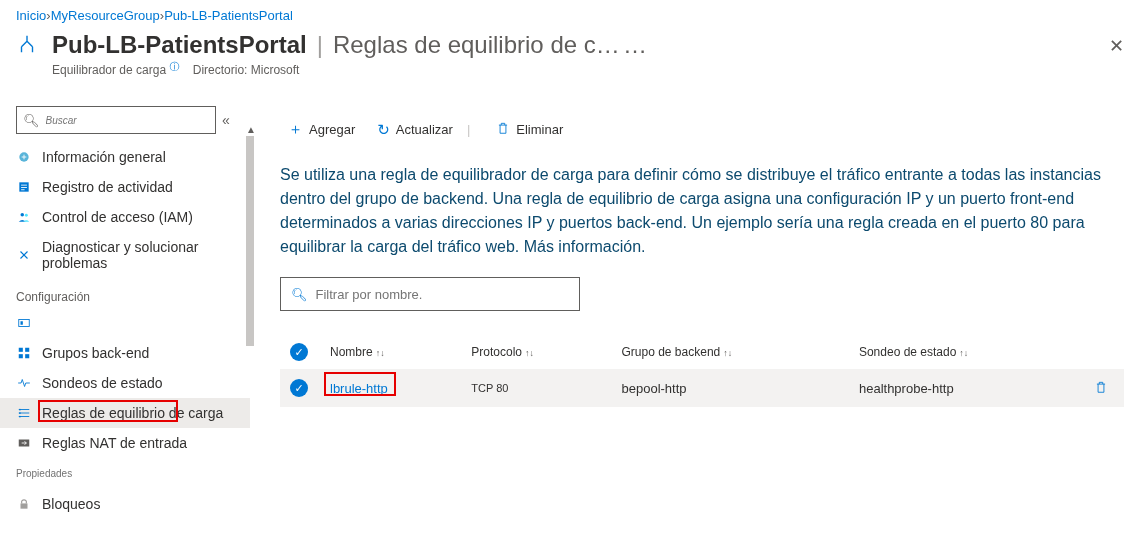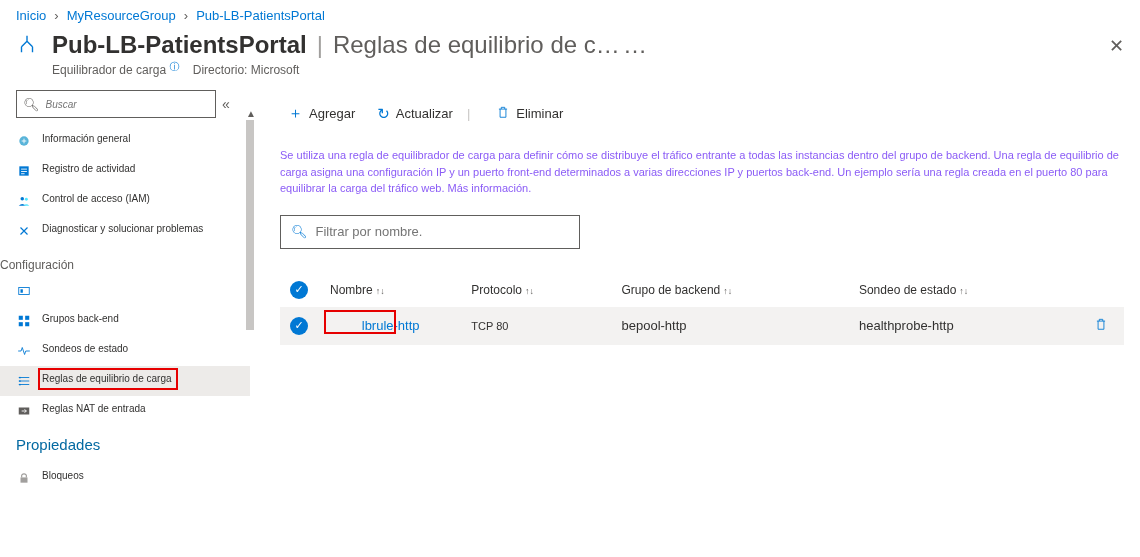--- a/index.html
+++ b/index.html
@@ -9,21 +9,20 @@
       color: #323130;
       width: 1140px;
       height: 557px;
       overflow: hidden;
       position: relative;
     }
     .breadcrumb {
       padding: 8px 16px;
       display: flex;
       align-items: center;
-      gap: 8px;
     }
     .breadcrumb a {
       color: #0078d4;
       text-decoration: none;
       cursor: pointer;
     }
     .breadcrumb .sep {
       color: #605e5c;
     }
     .header-row {
@@ -58,21 +57,21 @@
       white-space: nowrap;
       overflow: hidden;
       text-overflow: ellipsis;
       max-width: 290px;
     }
     .header-meta {
       font-size: 12px;
       color: #605e5c;
       padding-left: 52px;
       margin-top: -6px;
-      margin-bottom: 12px;
+      margin-bottom: 28px;
     }
     .close-btn {
       position: absolute;
       right: 16px;
       top: 4px;
       font-size: 18px;
       color: #605e5c;
       cursor: pointer;
     }
     .content-flex {
@@ -109,45 +108,46 @@
     .collapse-btn {
       color: #605e5c;
       cursor: pointer;
       font-size: 14px;
     }
     .sidebar-list {
       list-style: none;
     }
     .sidebar-item {
       display: flex;
+      align-items: center;
       padding: 7px 16px;
       cursor: pointer;
       gap: 10px;
-      font-size: 10px;
+      font-size: 14px;
     }
     .sidebar-item.active {
       background: #edebe9;
     }
     .sidebar-item .icon {
       width: 16px;
       height: 16px;
       display: flex;
       align-items: center;
       justify-content: center;
       flex-shrink: 0;
     }
     .sidebar-section {
-      padding: 12px 16px 4px 0;
+      padding: 12px 16px 4px 16px;
       font-size: 12px;
       color: #605e5c;
     }
     .sidebar-section.link {
-      color: #0369a1;
-      cursor: pointer;
-      font-size: 15px;
+      color: #737373;
+      cursor: pointer;
+      font-size: 10px;
       padding: 10px 16px;
     }
     .redbox {
       border: 2px solid #e60000;
       position: absolute;
       pointer-events: none;
     }
     .scrollbar-thumb {
       position: absolute;
       right: -4px;
@@ -183,23 +183,23 @@
       padding: 4px 8px;
     }
     .toolbar-btn .ticon {
       color: #0078d4;
       font-size: 15px;
     }
     .toolbar-sep {
       color: #c8c6c4;
     }
     .description {
-      color: #8b5cf6;
+      color: #0c4a6e;
       line-height: 1.5;
-      font-size: 11px;
+      font-size: 16px;
       padding-bottom: 18px;
     }
     .filter-box {
       border: 1px solid #605e5c;
       height: 34px;
       display: flex;
       align-items: center;
       padding: 0 10px;
       width: 300px;
       margin-bottom: 24px;
@@ -441,21 +441,21 @@
           <th><span>Nombre</span><span class="sort">↑↓</span></th>
           <th><span>Protocolo</span><span class="sort">↑↓</span></th>
           <th><span>Grupo de backend</span><span class="sort">↑↓</span></th>
           <th><span>Sondeo de estado</span><span class="sort">↑↓</span></th>
           <th style="width:40px;"></th>
         </tr>
       </thead>
       <tbody>
         <tr>
           <td><span class="check">✓</span></td>
-          <td style="position:relative;text-align:center;">
+          <td style="position:relative;">
             <span class="rule-link">lbrule-http</span>
             <span class="redbox" style="left:4px;top:3px;width:72px;height:24px;"></span>
           </td>
           <td style="font-size:11px;">TCP 80</td>
           <td>bepool-http</td>
           <td>healthprobe-http</td>
           <td><span class="del-icon"><svg width="14" height="14" viewBox="0 0 24 24">
                   <path d="M5 7 L19 7 M9 7 L9 4 L15 4 L15 7 M7 7 L7 21 L17 21 L17 7" fill="none" stroke="#0078d4" stroke-width="1.5"></path>
                 </svg></span></td>
         </tr>

